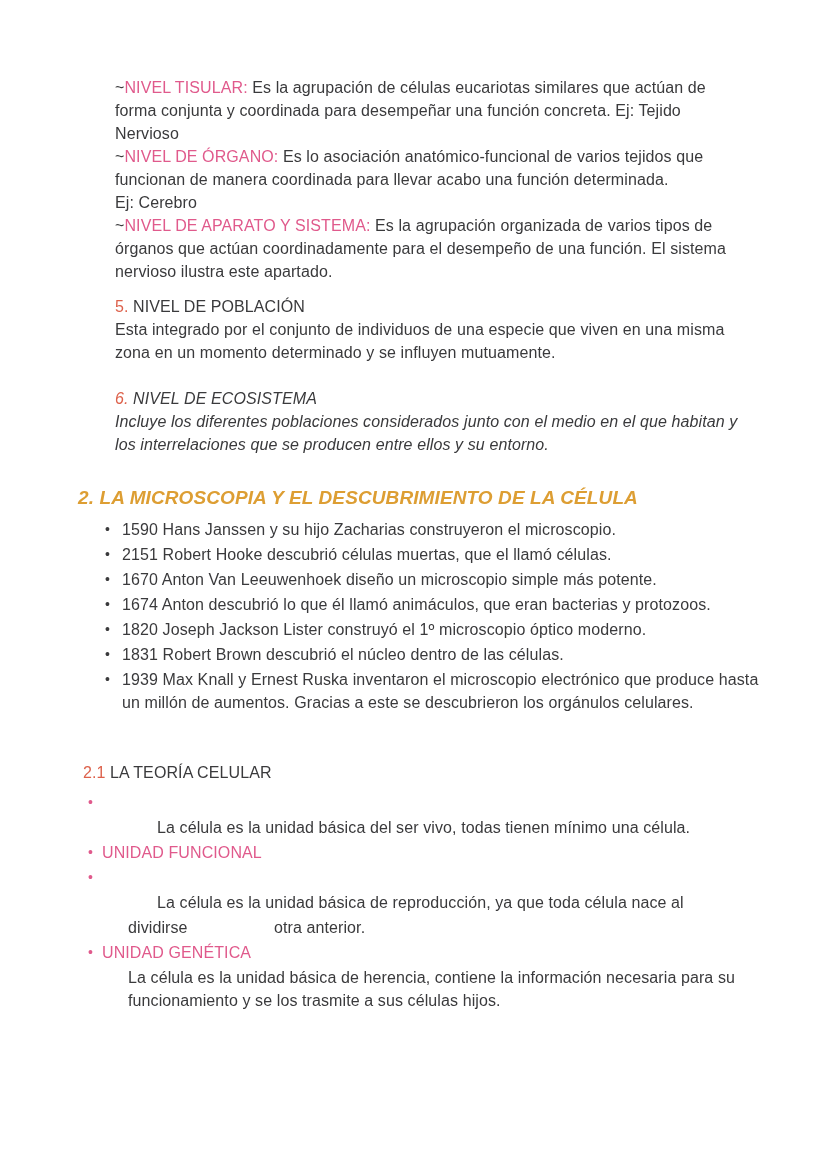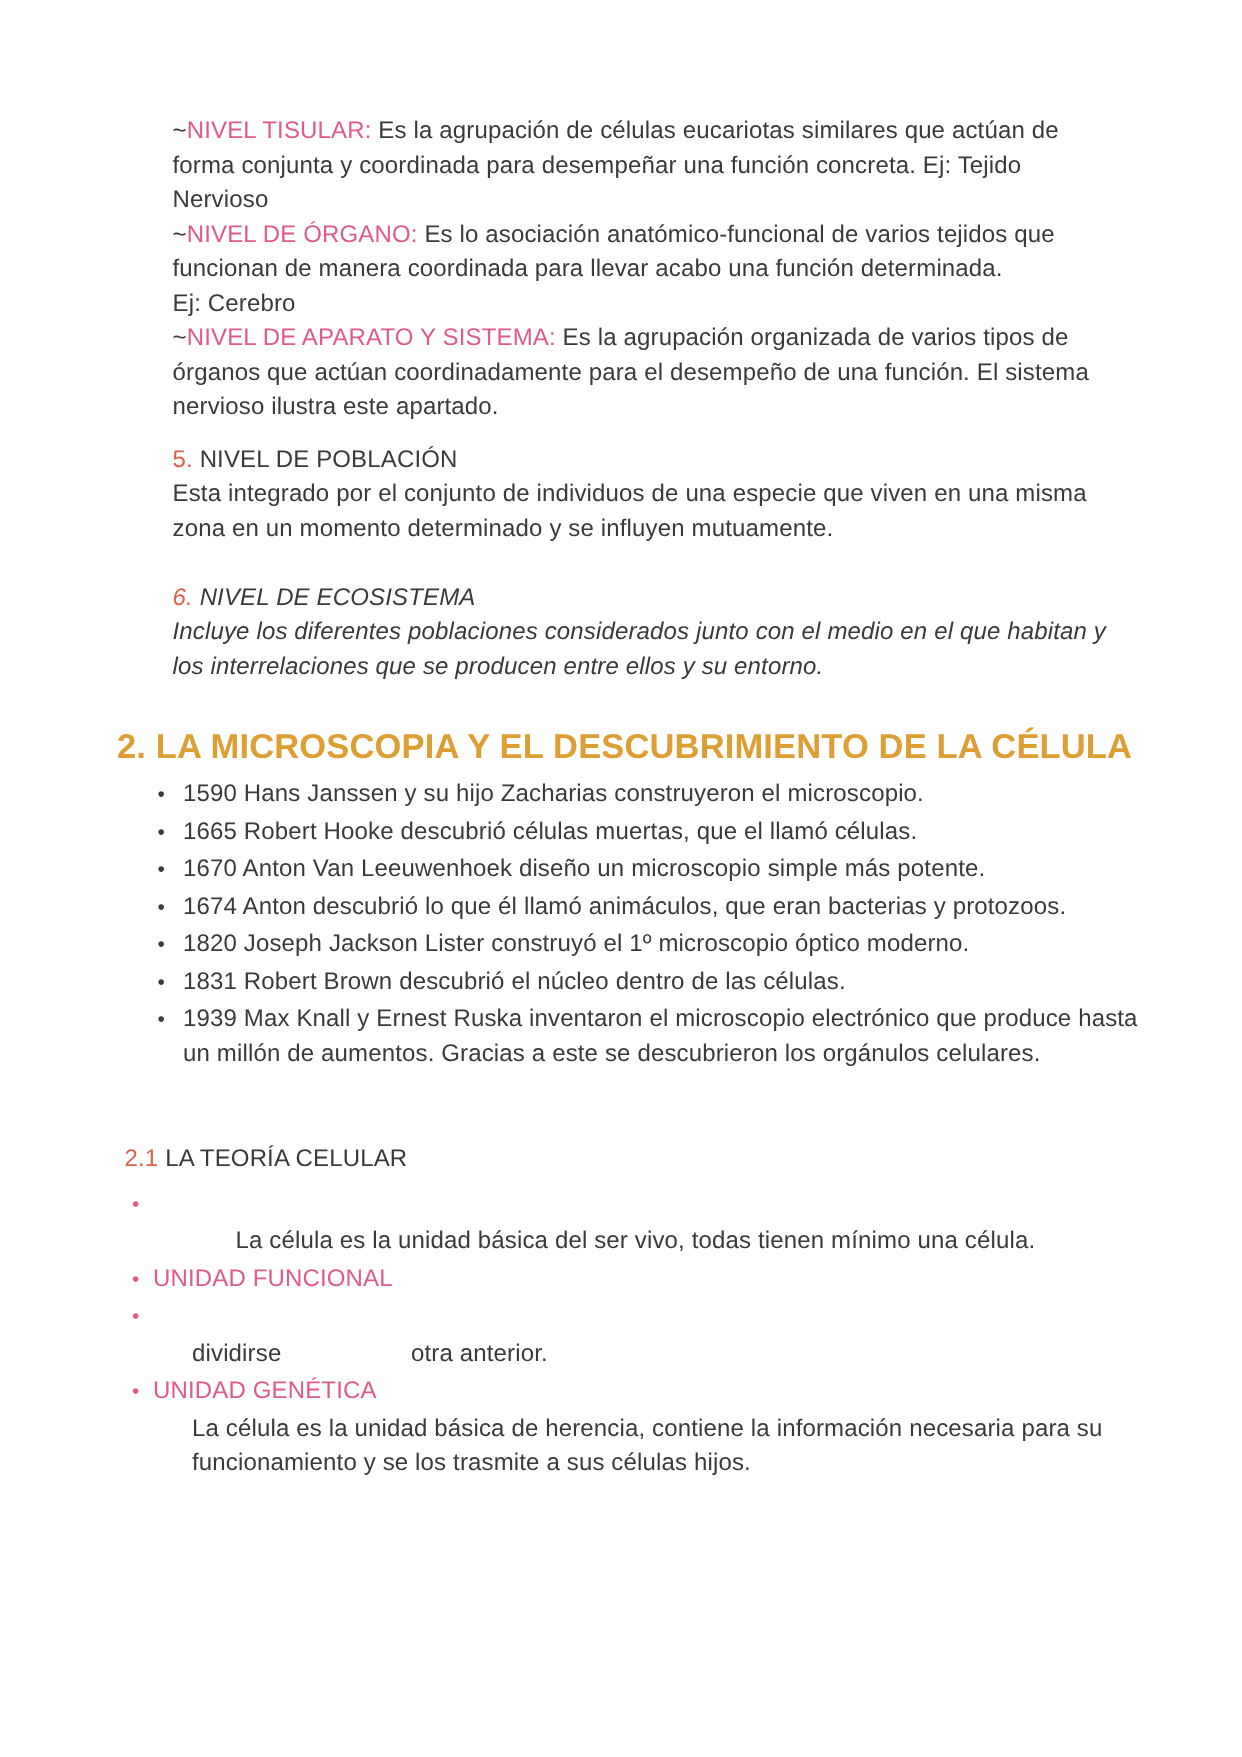--- a/index.html
+++ b/index.html
@@ -26,22 +26,22 @@
   
   .section{left:115px;width:634px;}
   .section.s5{top:295px;}
   .section.s6{top:387px;font-style:italic;}
   .sec-head{white-space:pre-wrap;}
   .sec-body{white-space:pre-wrap;}
 
   
   .main-heading{
     position:absolute;left:78px;top:484px;margin:0;
-    font-size:23px;font-weight:bold;color:#dd9e33;
-    line-height:27px;letter-spacing:.1px;white-space:nowrap;
+    font-size:19px;font-weight:bold;color:#dd9e33;
+    line-height:27px;letter-spacing:.1px;white-space:nowrap;font-style:italic;
   }
 
   
   .timeline{left:105px;top:518px;width:654px;}
   .t-item{display:flex;align-items:flex-start;margin-bottom:2px;}
   .t-dot{flex:none;width:17px;font-size:14px;line-height:23px;color:#3a3a3c;}
   .t-text{white-space:pre-wrap;}
 
   
   .subsection{left:83px;top:761px;white-space:pre-wrap;}
@@ -79,21 +79,21 @@
 
   <h1 class="main-heading">2. LA MICROSCOPIA Y EL DESCUBRIMIENTO DE LA CÉLULA</h1>
 
   <div class="abs timeline">
     <div class="t-item">
         <span class="t-dot">•</span>
         <span class="t-text">1590 Hans Janssen y su hijo Zacharias construyeron el microscopio.</span>
       </div>
     <div class="t-item">
         <span class="t-dot">•</span>
-        <span class="t-text">1665 Robert Hooke descubrió células muertas, que el llamó células.</span>
+        <span class="t-text">2151 Robert Hooke descubrió células muertas, que el llamó células.</span>
       </div>
     <div class="t-item">
         <span class="t-dot">•</span>
         <span class="t-text">1670 Anton Van Leeuwenhoek diseño un microscopio simple más potente.</span>
       </div>
     <div class="t-item">
         <span class="t-dot">•</span>
         <span class="t-text">1674 Anton descubrió lo que él llamó animáculos, que eran bacterias y protozoos.</span>
       </div>
     <div class="t-item">
@@ -125,20 +125,21 @@
       <div class="u-head">
           <span class="u-dot">•</span>
           <span class="u-label pink">UNIDAD FUNCIONAL</span>
         </div>
     </div>
 
     <div class="unit">
       <div class="u-head">
           <span class="u-dot">•</span>
         </div>
+      <div class="u-desc">La célula es la unidad básica de reproducción, ya que toda célula nace al</div>
       <div class="u-desc2">dividirse                   otra anterior.</div>
     </div>
 
     <div class="unit unit-genetica">
       <div class="u-head">
           <span class="u-dot">•</span>
           <span class="u-label pink">UNIDAD GENÉTICA</span>
         </div>
       <div class="u-desc">La célula es la unidad básica de herencia, contiene la información necesaria para su funcionamiento y se los trasmite a sus células hijos.</div>
     </div>

